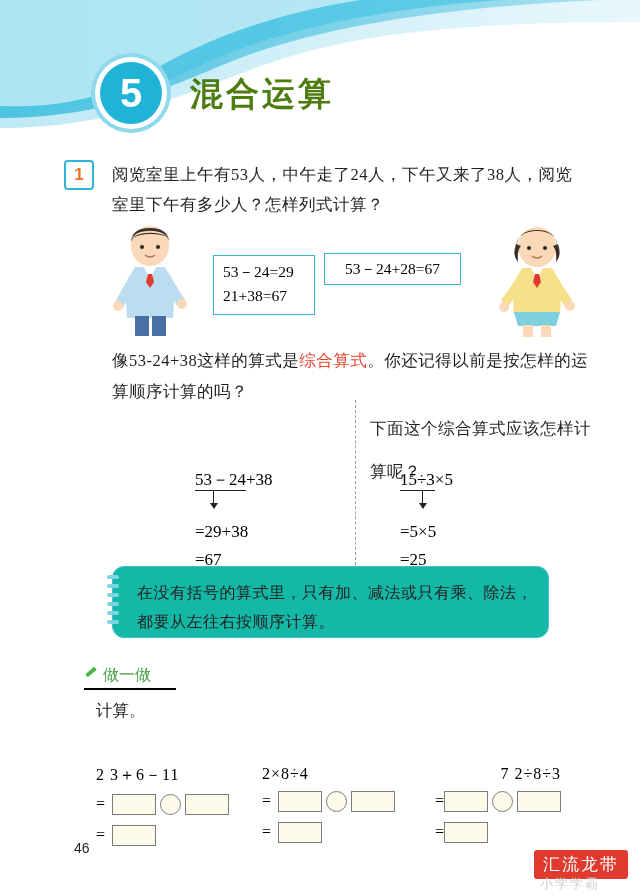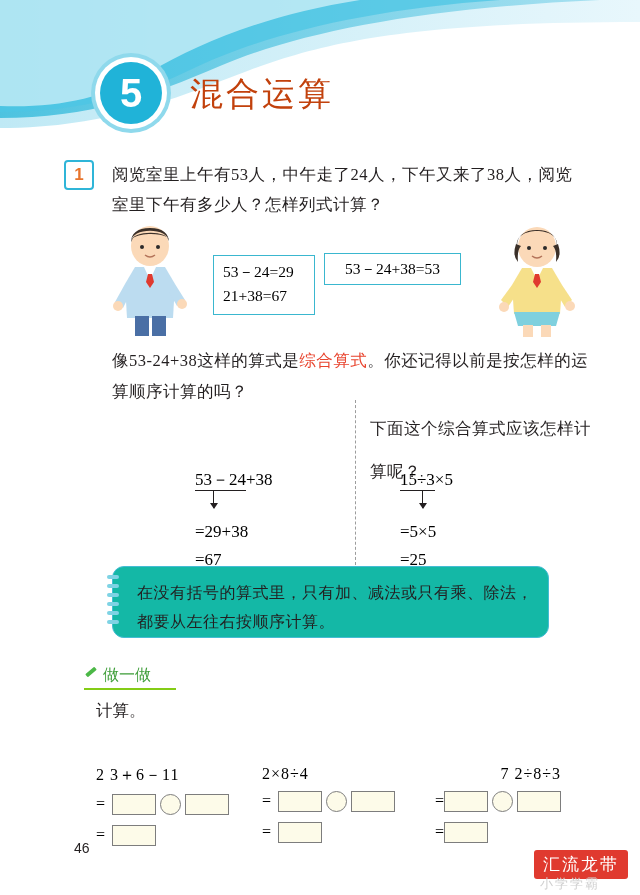--- a/index.html
+++ b/index.html
@@ -29,21 +29,21 @@
     box-shadow:0 0 0 5px #ffffff, 0 0 0 9px #8fd9ec;
     color:#fff;
     font-family:"Liberation Sans", sans-serif;
     font-size:40px;font-weight:bold;
     display:flex;align-items:center;justify-content:center;
     letter-spacing:0;
   }
   .chapter-title{
     position:absolute;left:190px;top:72px;
     font-family:"Liberation Sans", sans-serif;
-    font-size:33px;font-weight:normal;color:#c2410c;
+    font-size:33px;font-weight:bold;color:#4d7c0f;
     letter-spacing:3px;
   }
 
   
   .q-num{
     position:absolute;left:64px;top:160px;
     width:26px;height:26px;border:2px solid #2fb5d8;border-radius:4px;
     color:#e8742c;font-family:"Liberation Sans", sans-serif;
     font-size:17px;font-weight:bold;
     display:flex;align-items:center;justify-content:center;
@@ -133,21 +133,21 @@
   .rulebox .spine{
     position:absolute;left:-6px;top:8px;width:12px;height:54px;
   }
   .rulebox .spine i{
     display:block;width:12px;height:4px;background:#7ed3e4;border-radius:2px;margin-bottom:5px;
   }
 
   
   .zuo{
     position:absolute;left:84px;top:662px;width:92px;height:26px;
-    border-bottom:2px solid #84cc16;
+    border-bottom:2px solid #000000;
     font-family:"Liberation Sans", sans-serif;
     font-size:16px;color:#3f9e3a;
     display:flex;align-items:center;
   }
   .pencil{
     display:inline-block;width:14px;height:14px;margin-right:5px;position:relative;
   }
   .pencil:before{
     content:"";position:absolute;left:1px;top:2px;width:12px;height:4px;
     background:#4cb847;transform:rotate(-40deg);border-radius:1px;
@@ -260,21 +260,21 @@
       <circle cx="12" cy="85" r="5" fill="#fbd9b8"></circle>
       <circle cx="78" cy="84" r="5" fill="#fbd9b8"></circle>
     </svg>
   </div>
 
   <div class="box-a">
     <div class="l1">53－24=29</div>
     <div class="l2">21+38=67</div>
   </div>
 
-  <div class="box-b">53－24+38=53</div>
+  <div class="box-b">53－24+28=67</div>
 
   <div class="para1">
     <span>像53-24+38这样的算式是</span><span class="hl">综合算式</span><span>。你还记得以前是按怎样的运算顺序计算的吗？</span>
   </div>
 
   <div class="para3">下面这个综合算式应该怎样计算呢？</div>
 
   <div class="vdivider"></div>
 
   <div class="wk-l">

